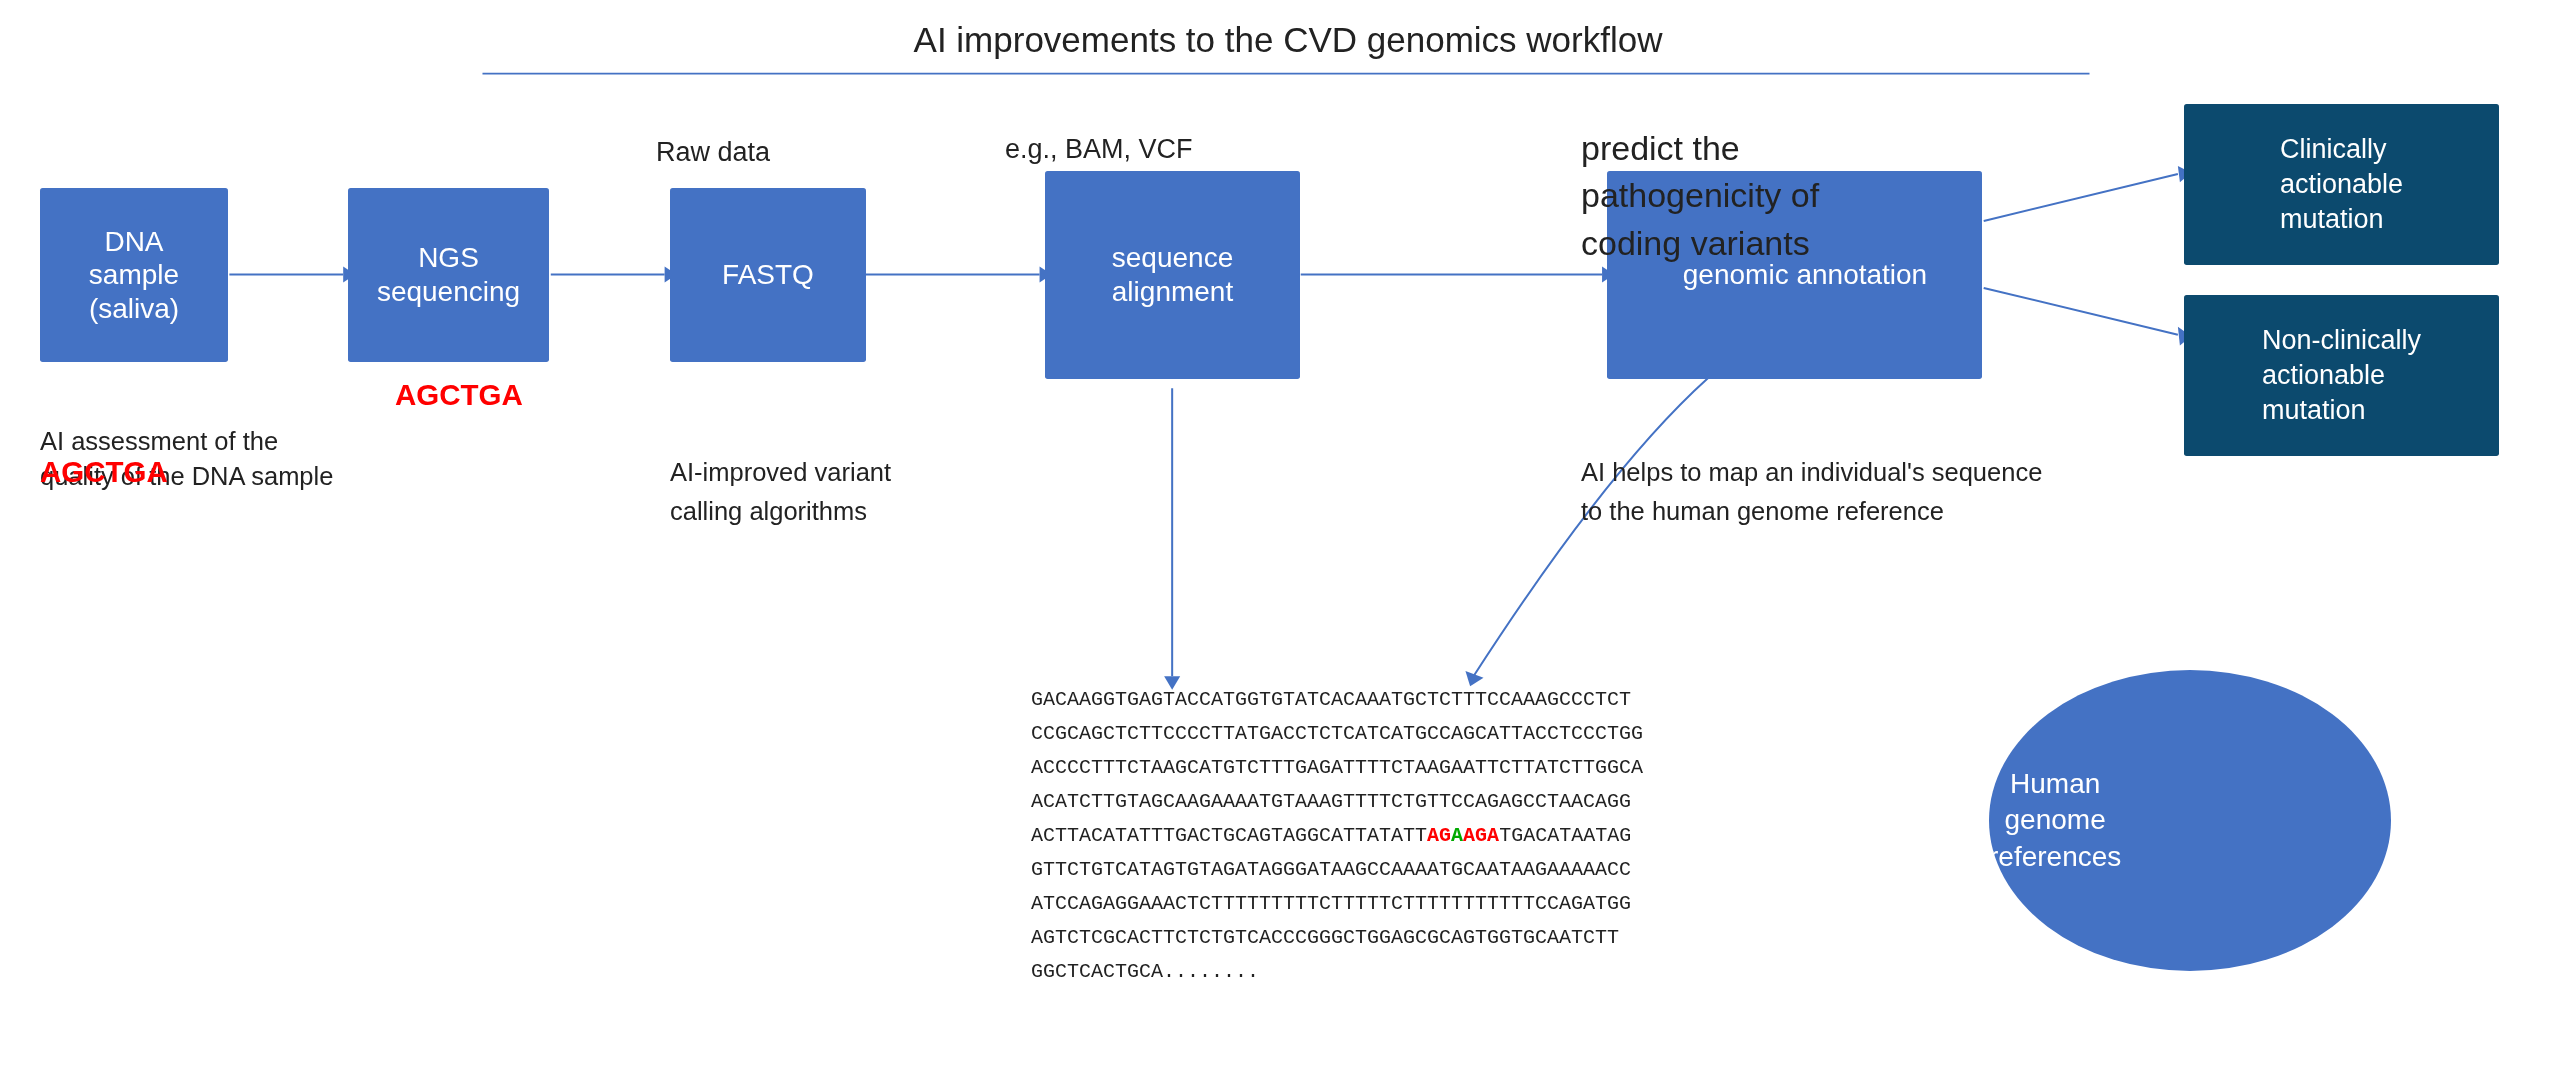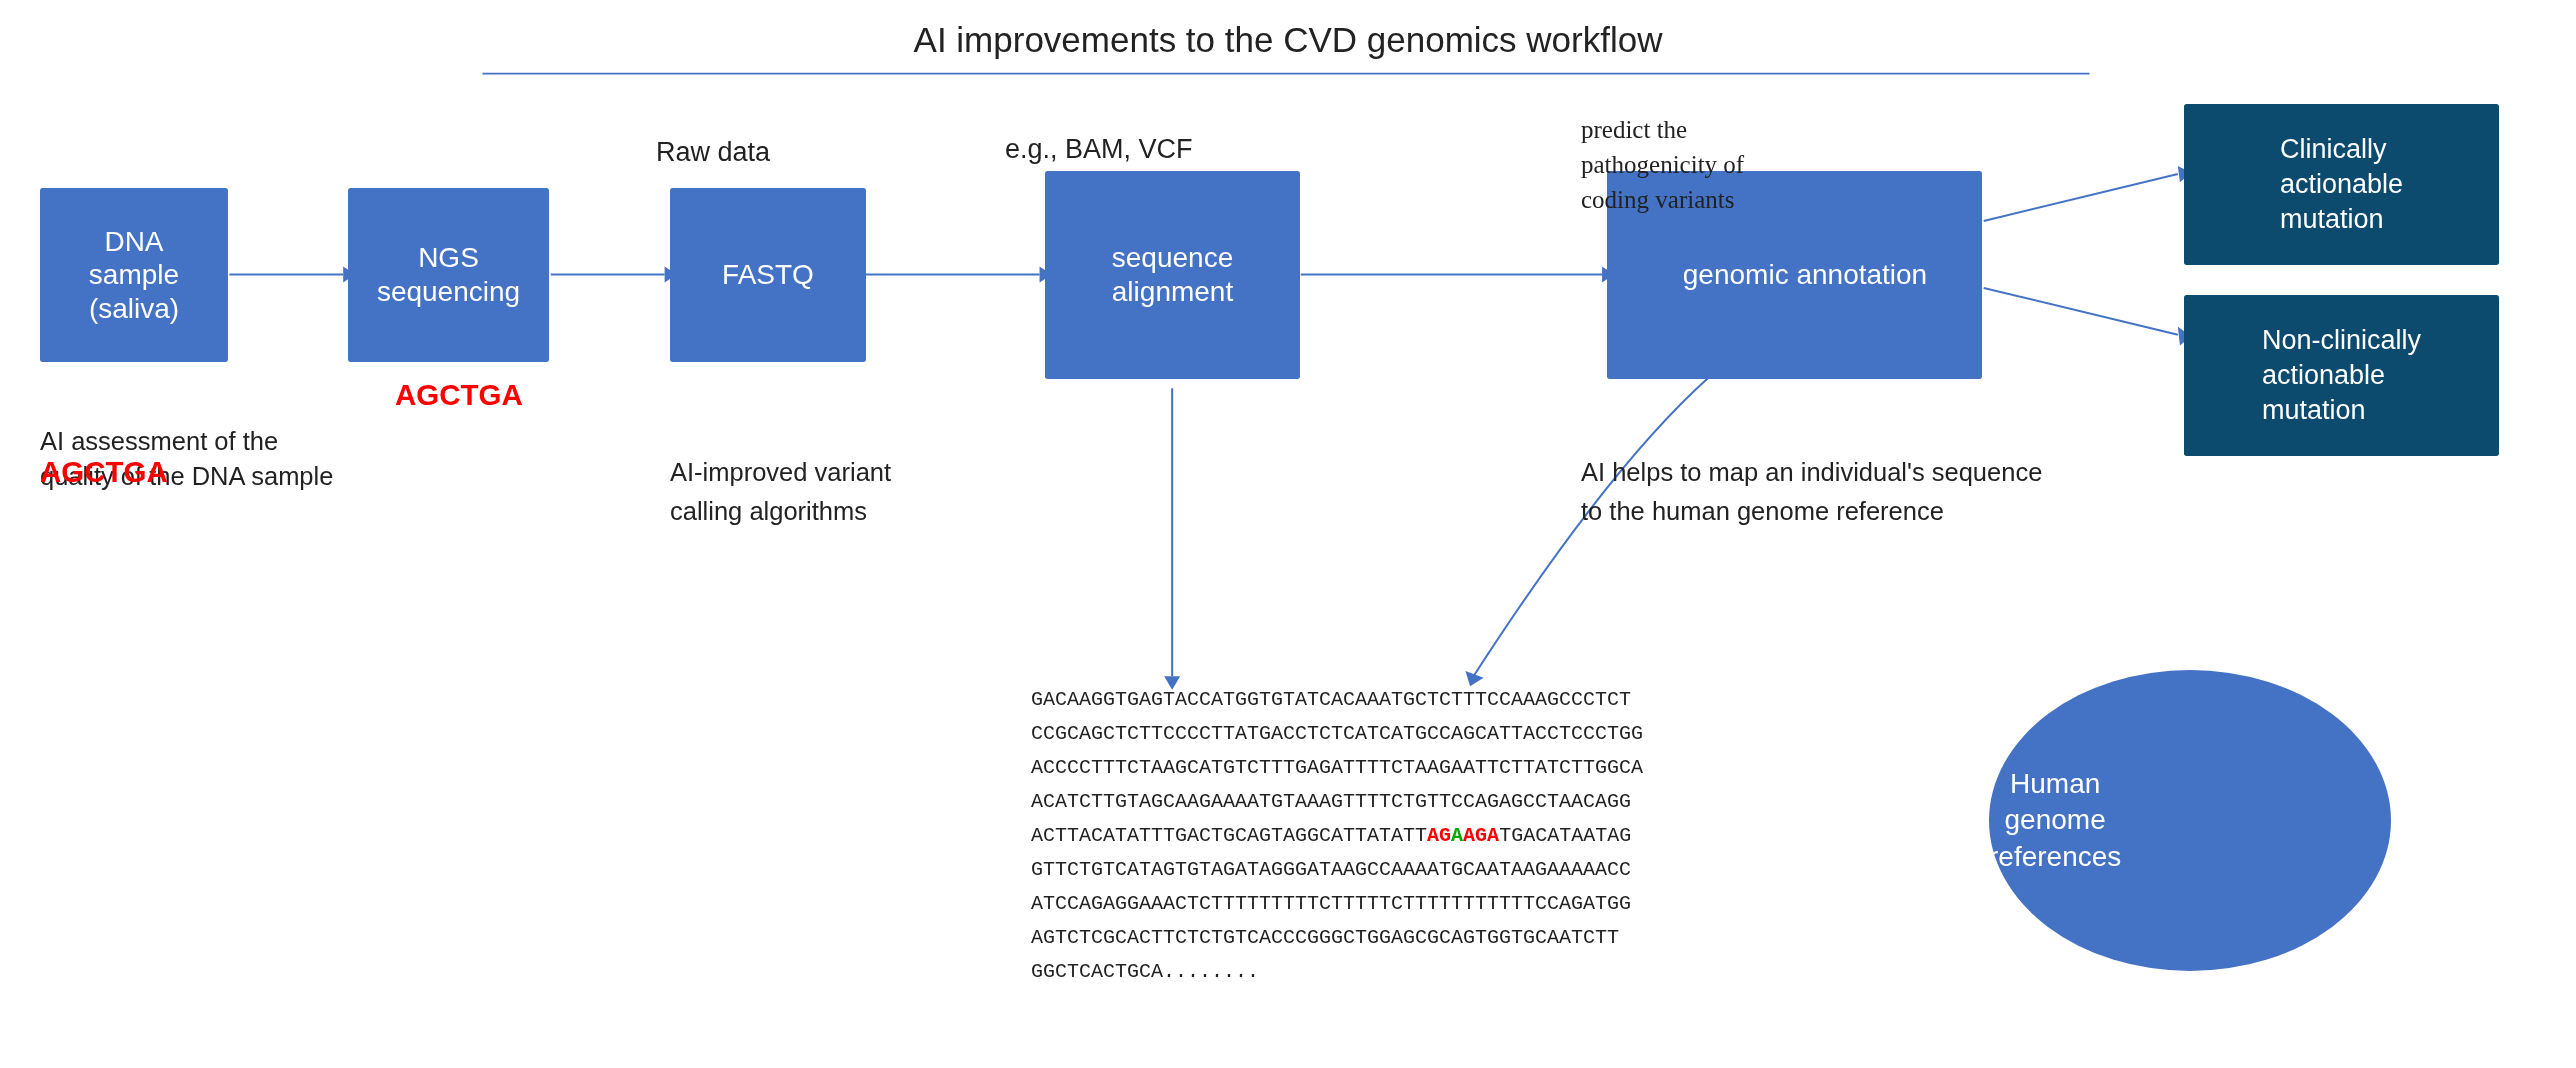--- a/index.html
+++ b/index.html
@@ -177,21 +177,21 @@
   </div>
 
   <div class="box-label" style="left:656px; top:137px; font-size:27px;">
     <span>Raw data</span>
   </div>
 
   <div class="box-label" style="left:1005px; top:134px; font-size:27px;">
     <span>e.g., BAM, VCF</span>
   </div>
 
-  <div class="text-label" style="left:1581px; top:77px; font-size:25px; line-height:1.4; white-space: pre-line; font-family: Liberation Serif, serif;">
+  <div class="text-label" style="left:1581px; top:77px; font-size:34px; line-height:1.4; white-space: pre-line;">
     <span>predict the
 pathogenicity of
 coding variants</span>
   </div>
 
   <div class="text-label" style="left:40px; top:388px; font-size:25.5px; line-height:1.4; white-space: pre-line;">
     <span>AI assessment of the
 quality of the DNA sample</span>
   </div>
 

